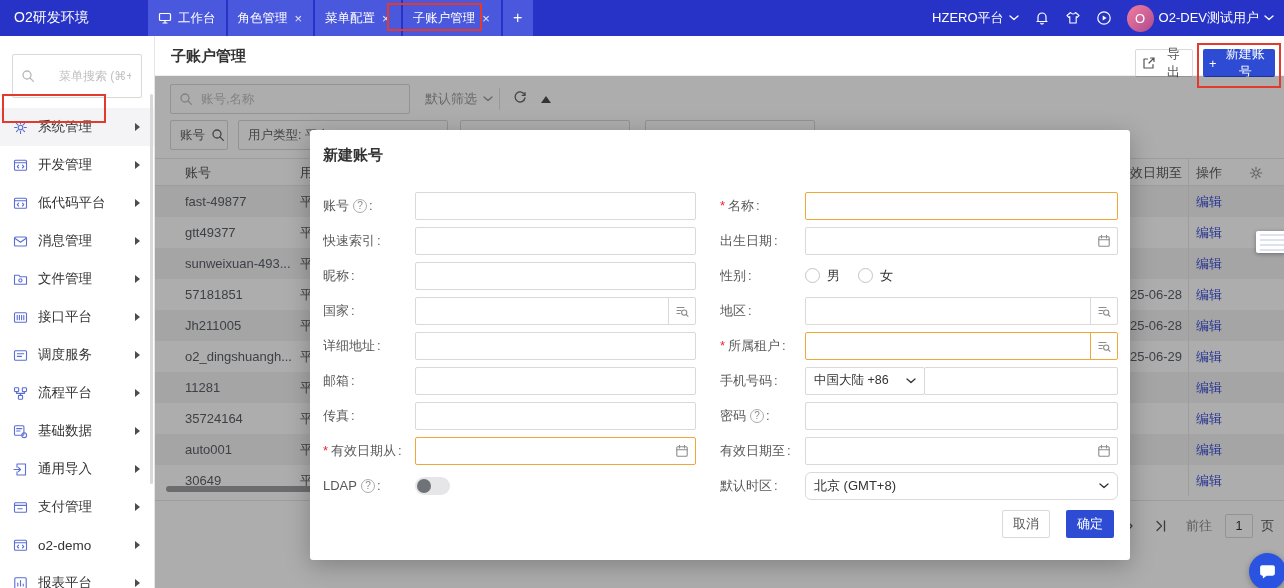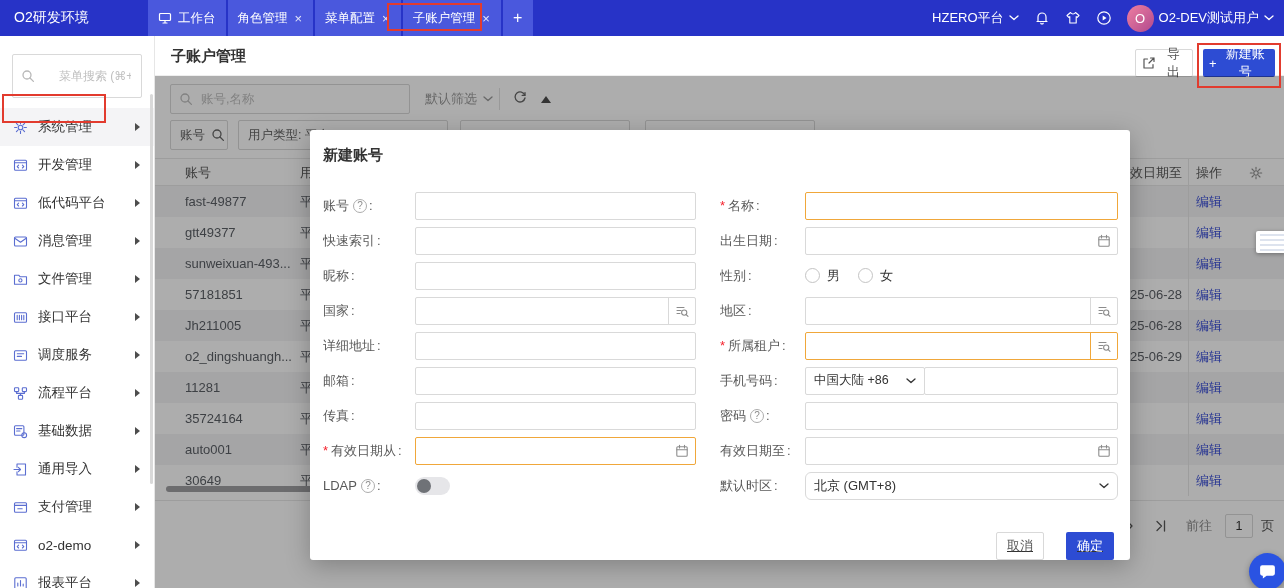--- a/index.html
+++ b/index.html
@@ -79,21 +79,21 @@
   .help{width:14px;height:14px;border:1px solid #adadad;border-radius:50%;color:#8c8c8c;font-size:10px;display:inline-flex;align-items:center;justify-content:center;margin-left:4px;flex:none;}
   .m-label .colon{margin-left:2px;}
   .radio{width:15px;height:15px;border:1px solid #c4c4c4;border-radius:50%;background:#fff;margin-right:7px;flex:none;cursor:pointer;}
   .radio-lab{margin-right:18px;color:#333;}
   .switch{width:35px;height:18px;border-radius:9px;background:#e6e6e9;position:relative;cursor:pointer;}
   .switch .knob{position:absolute;left:2px;top:2px;width:14px;height:14px;border-radius:50%;background:#6f7277;}
   .mini-select{width:120px;height:28px;border:1px solid #d9d9d9;border-radius:2px;display:flex;align-items:center;padding:0 8px;gap:6px;color:#333;cursor:pointer;flex:none;}
   .mini-select .txt{flex:1;font-size:12.5px;white-space:nowrap;}
   .sel{height:28px;border:1px solid #d9d9d9;border-radius:6px;display:flex;align-items:center;padding:0 8px;color:#333;flex:1;cursor:pointer;}
   .sel .txt{flex:1;}
-  .m-footer{position:absolute;right:16px;bottom:0;display:flex;gap:22px;text-decoration:underline;}
+  .m-footer{position:absolute;right:16px;bottom:22px;display:flex;gap:16px;}
   .btn-cancel{width:48px;border:1px solid #d9d9d9;background:#fff;color:#555;}
   .btn-ok{width:48px;background:#2d4cd3;color:#fff;border:none;}
 
   
   .anno{position:absolute;border:2px solid #e23b2e;z-index:80;pointer-events:none;}
   .anno-tab{left:387px;top:3px;width:95px;height:28px;}
   .anno-side{left:2px;top:94px;width:104px;height:29px;}
   .anno-create{left:1197px;top:43px;width:84px;height:45px;}
   .mini-preview{position:absolute;left:1256px;top:231px;width:30px;height:22px;background:#fff;border-radius:2px;box-shadow:0 1px 4px rgba(0,0,0,.35);z-index:55;overflow:hidden;}
   .mini-preview i{display:block;height:2px;background:#dde3ee;margin:3px 2px 0 4px;}

